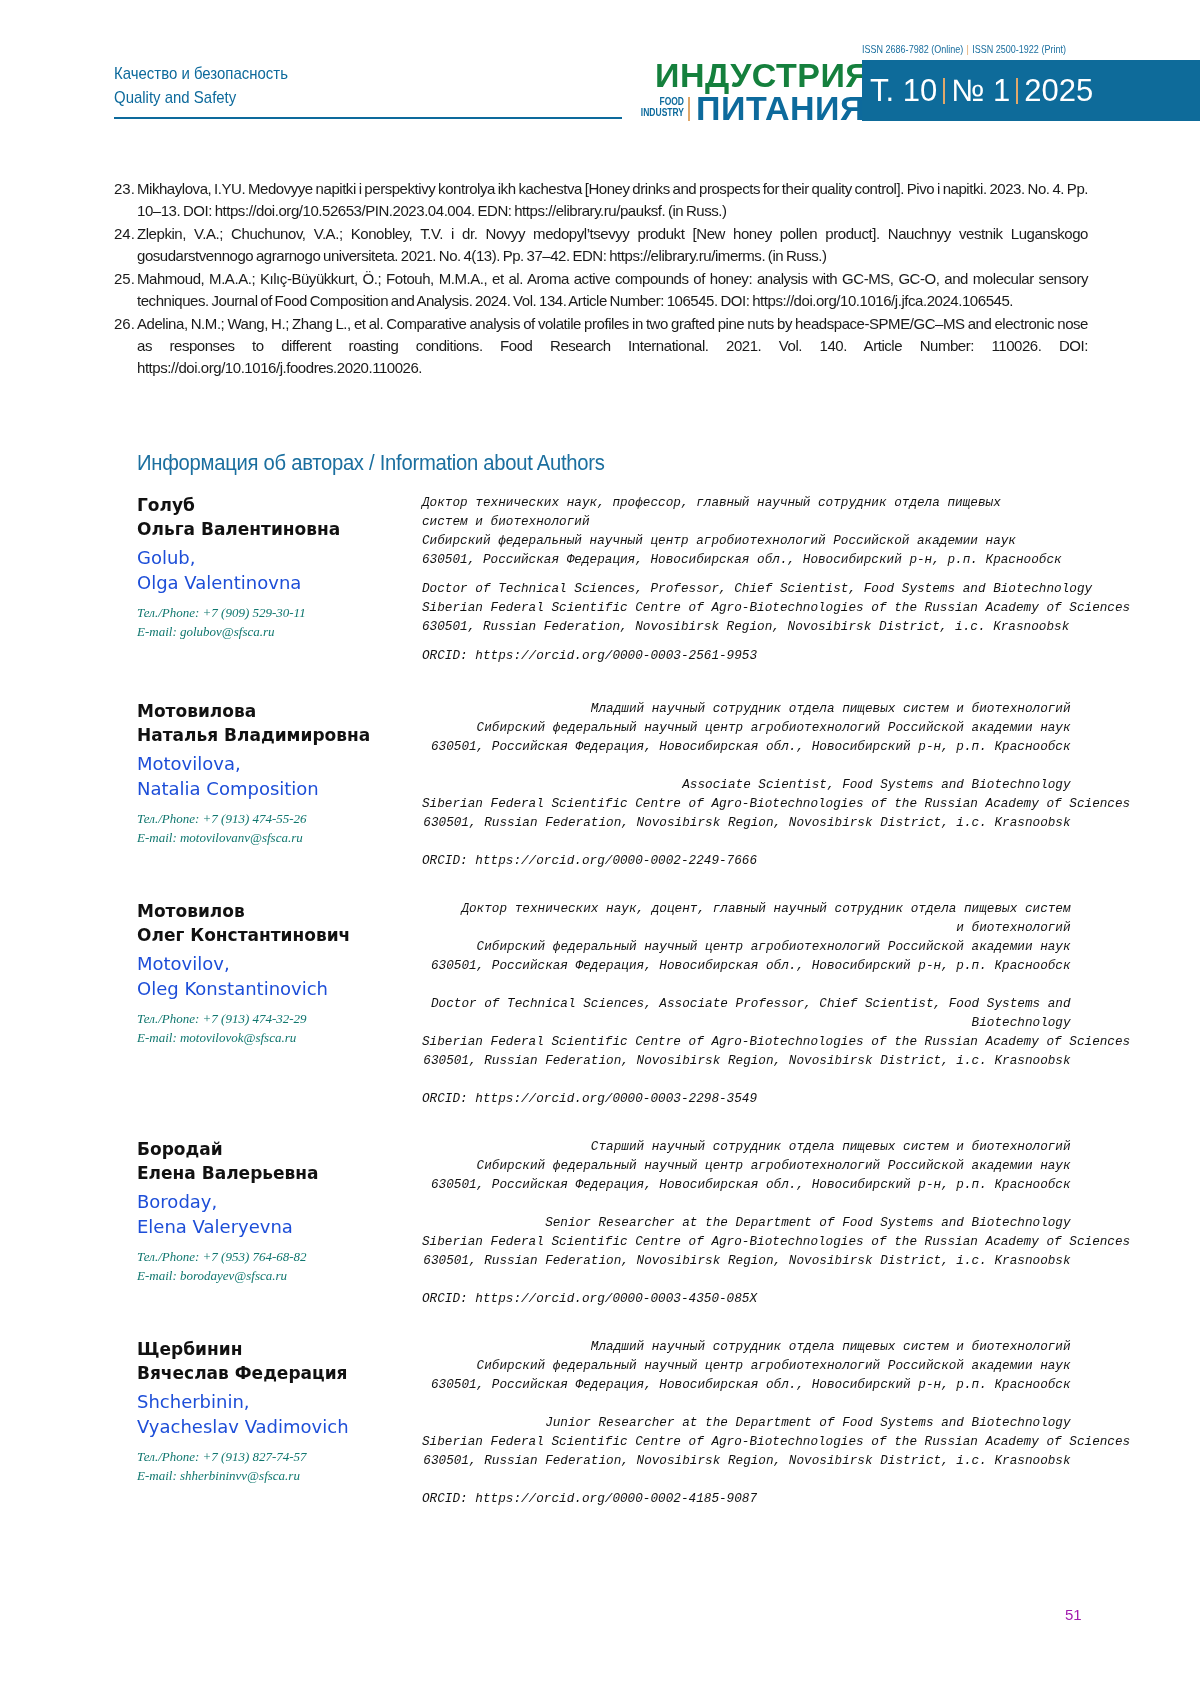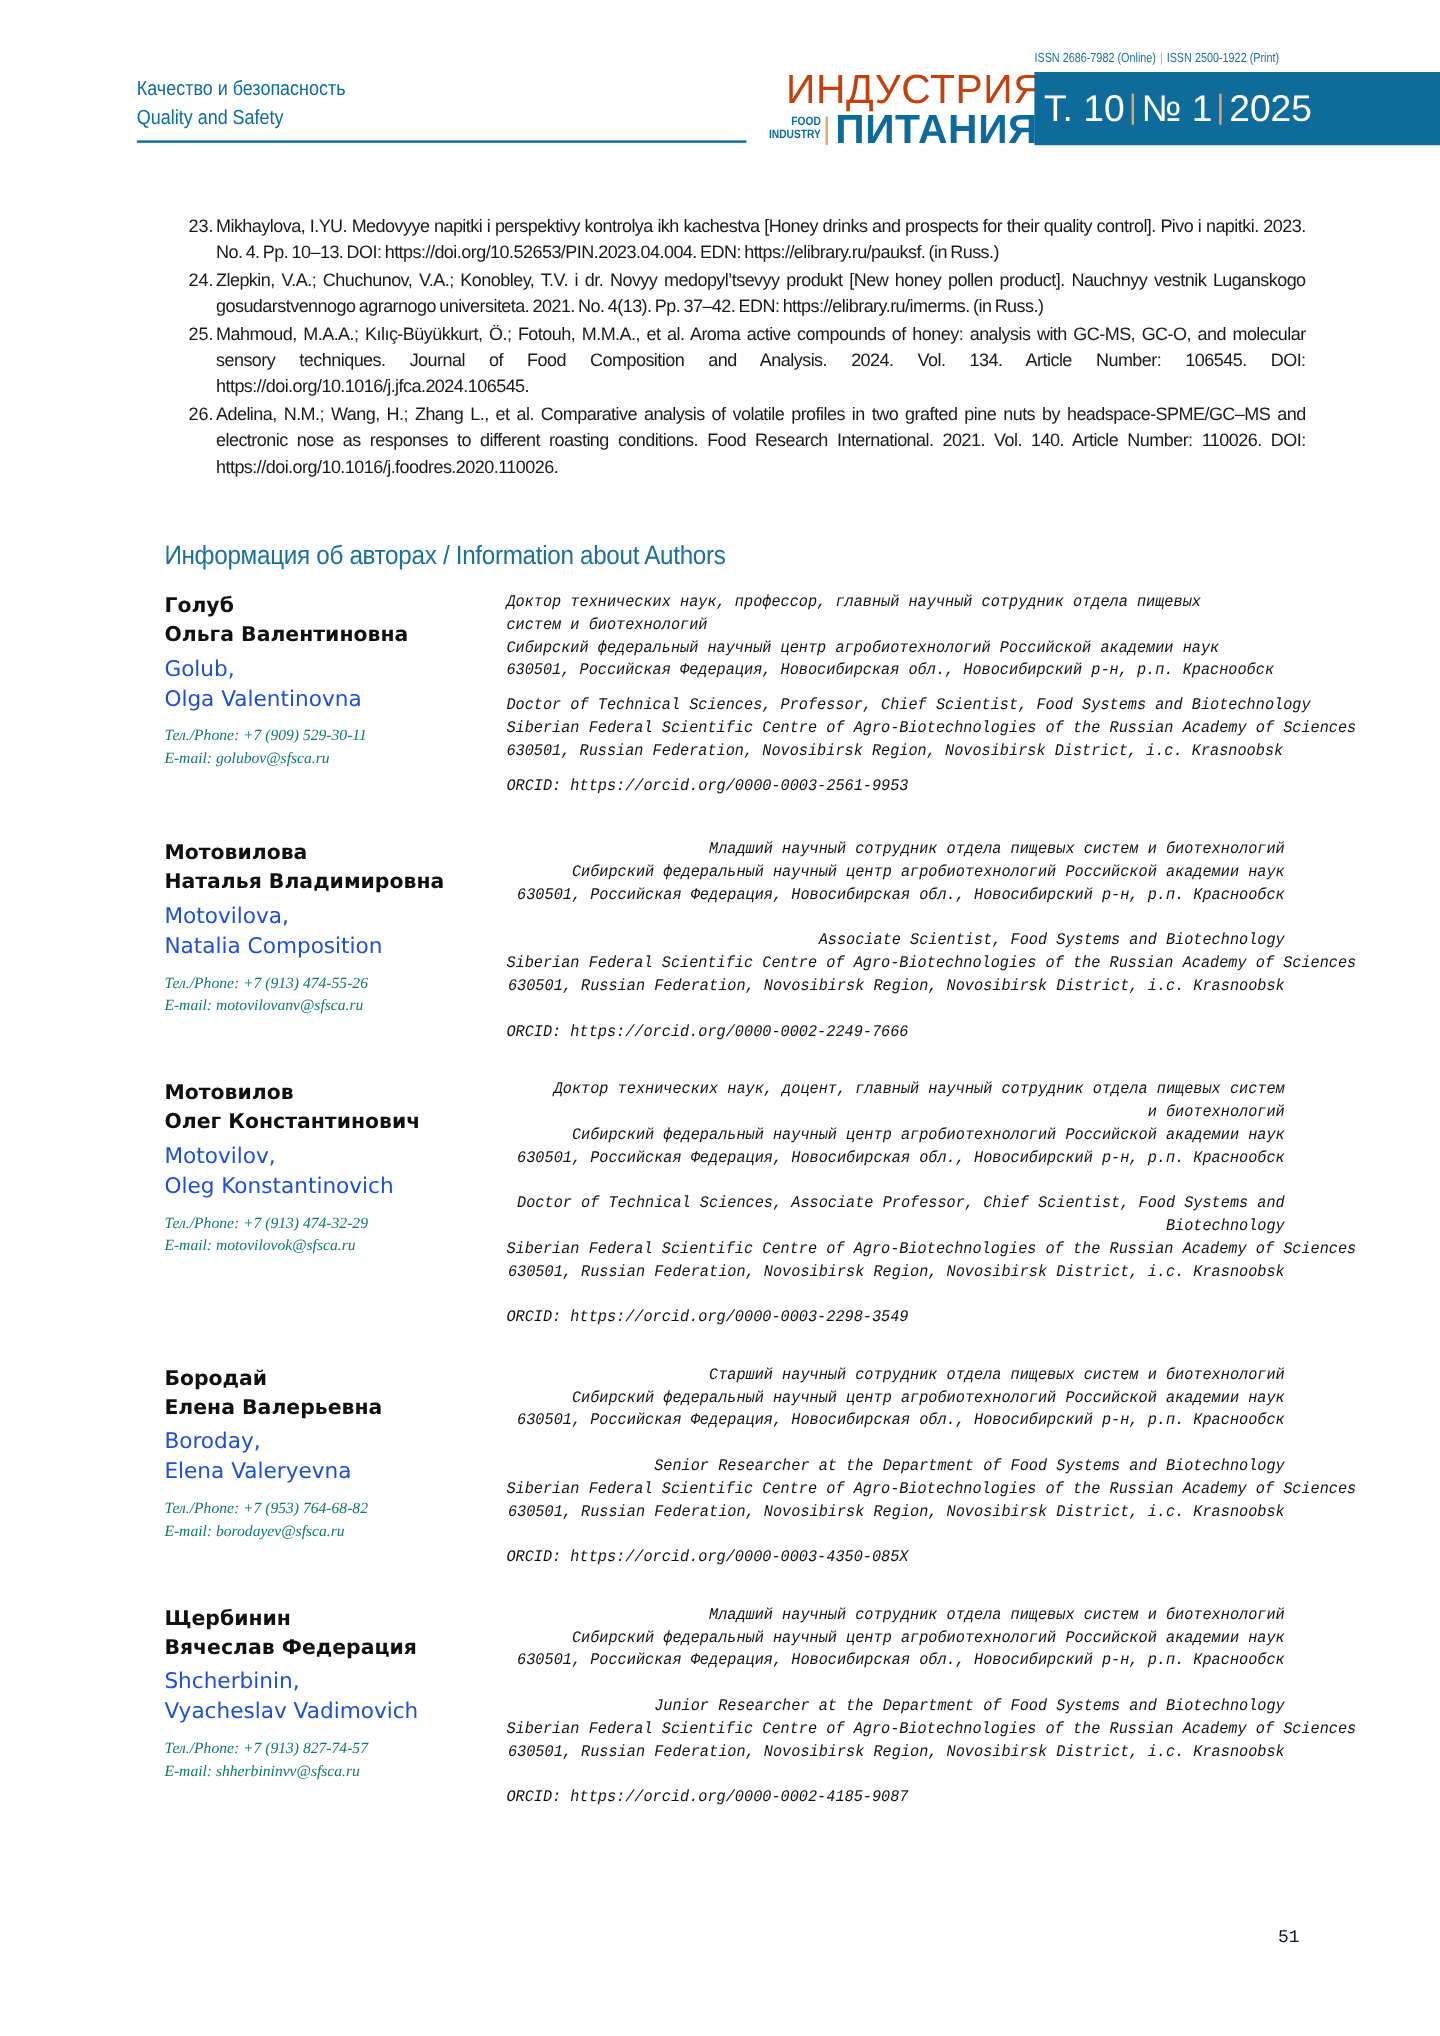--- a/index.html
+++ b/index.html
@@ -4,47 +4,47 @@
 <style>
   html, body { margin: 0; padding: 0; background: #ffffff; }
   body { width: 1200px; height: 1697px; position: relative; overflow: hidden; color: #1a1a1a; }
   .page { position: absolute; left: 0; top: 0; width: 1200px; height: 1697px; }
 
   
   .hdr-section { position: absolute; left: 114px; top: 62px; font-family: "Liberation Sans Narrow", "Liberation Sans", sans-serif; font-size: 17px; line-height: 24px; color: #0d6a9c; transform: scaleX(0.88); transform-origin: left top; }
   .hdr-line { position: absolute; left: 114px; top: 117px; width: 508px; height: 2px; background: #0d6a9c; }
   .issn { position: absolute; left: 862px; top: 43px; font-family: "Liberation Sans", sans-serif; font-size: 11px; color: #1b6f9f; transform: scaleX(0.82); transform-origin: left top; white-space: nowrap; }
   .issn .sep { color: #e0a86a; margin: 0 4px; }
-  .brand-top { position: absolute; left: 655px; top: 58px; font-family: "Liberation Sans", sans-serif; font-weight: normal; font-size: 34px; line-height: 34px; color: #c2410c; letter-spacing: 0.5px; }
+  .brand-top { position: absolute; left: 655px; top: 58px; font-family: "Liberation Sans", sans-serif; font-weight: bold; font-size: 34px; line-height: 34px; color: #15803d; letter-spacing: 0.5px; }
   .brand-bottom { position: absolute; left: 696px; top: 91px; font-family: "Liberation Sans", sans-serif; font-weight: bold; font-size: 34px; line-height: 34px; color: #0d6a9c; letter-spacing: 0.5px; }
   .brand-food { position: absolute; left: 632px; top: 96px; width: 52px; text-align: right; font-family: "Liberation Sans", sans-serif; font-weight: bold; font-size: 10px; line-height: 11px; color: #0d6a9c; transform: scaleX(0.85); transform-origin: right top; }
   .brand-bar { position: absolute; left: 688px; top: 97px; width: 2px; height: 24px; background: #e0a86a; }
   .vol-box { position: absolute; left: 862px; top: 60px; width: 338px; height: 61px; background: #0e6b9a; color: #ffffff; font-family: "Liberation Sans", sans-serif; font-size: 31px; line-height: 61px; padding-left: 8px; box-sizing: border-box; white-space: nowrap; }
   .vol-box .pipe { display: inline-block; width: 2px; height: 26px; background: #e0a86a; vertical-align: -3px; margin: 0 6px; }
 
   
   .refs { position: absolute; left: 114px; top: 178px; width: 974px; font-family: "Liberation Sans Narrow", "Liberation Sans", sans-serif; font-size: 15px; line-height: 22px; color: #1a1a1a; }
-  .ref { position: relative; padding-left: 23px; margin-bottom: 1px; text-align: justify; margin-left: 43px; }
+  .ref { position: relative; padding-left: 23px; margin-bottom: 1px; text-align: justify; }
   .ref .num { position: absolute; left: 0; top: 0; }
   .ref .txt { display: block; letter-spacing: -0.45px; word-spacing: -1px; }
 
   
   .auth-title { position: absolute; left: 137px; top: 450px; font-family: "Liberation Sans", sans-serif; font-size: 22px; color: #1b6f9f; letter-spacing: -0.3px; transform: scaleX(0.92); transform-origin: left top; white-space: nowrap; }
 
   .author { position: absolute; left: 137px; width: 970px; }
   .author .left { position: absolute; left: 0; top: 0; width: 280px; font-family: "DejaVu Sans", sans-serif; }
   .author .ru-name { font-size: 17px; line-height: 24px; font-weight: bold; color: #111; }
   .author .en-name { font-size: 18px; line-height: 25px; color: #1d4ed8; margin-top: 4px; }
   .author .contact { font-family: Liberation Serif, serif; font-style: italic; font-size: 13px; line-height: 19px; margin-top: 8px; color: #0f766e; }
   .author .right { position: absolute; left: 285px; top: 0; width: 690px; font-family: Liberation Mono, monospace; font-style: italic; font-size: 13.5px; line-height: 19px; color: #111; }
   .author .right .blk { margin-bottom: 10px; }
   .author .right .blk.gap { margin-bottom: 19px; text-align: right; }
   .author .right .ln { display: block; white-space: nowrap; transform: scaleX(0.94); transform-origin: left top; }
 
-  .page-num { position: absolute; left: 1065px; top: 1606px; font-family: Liberation Mono, monospace; font-size: 15px; color: #0f172a; }
+  .page-num { position: absolute; left: 1065px; top: 1606px; font-family: Liberation Sans, sans-serif; font-size: 15px; color: #a21caf; }
 </style>
 </head>
 <body>
 
 <div class="page">
 
   <div class="hdr-section">
     <div>Качество и безопасность</div>
     <div>Quality and Safety</div>
   </div>

